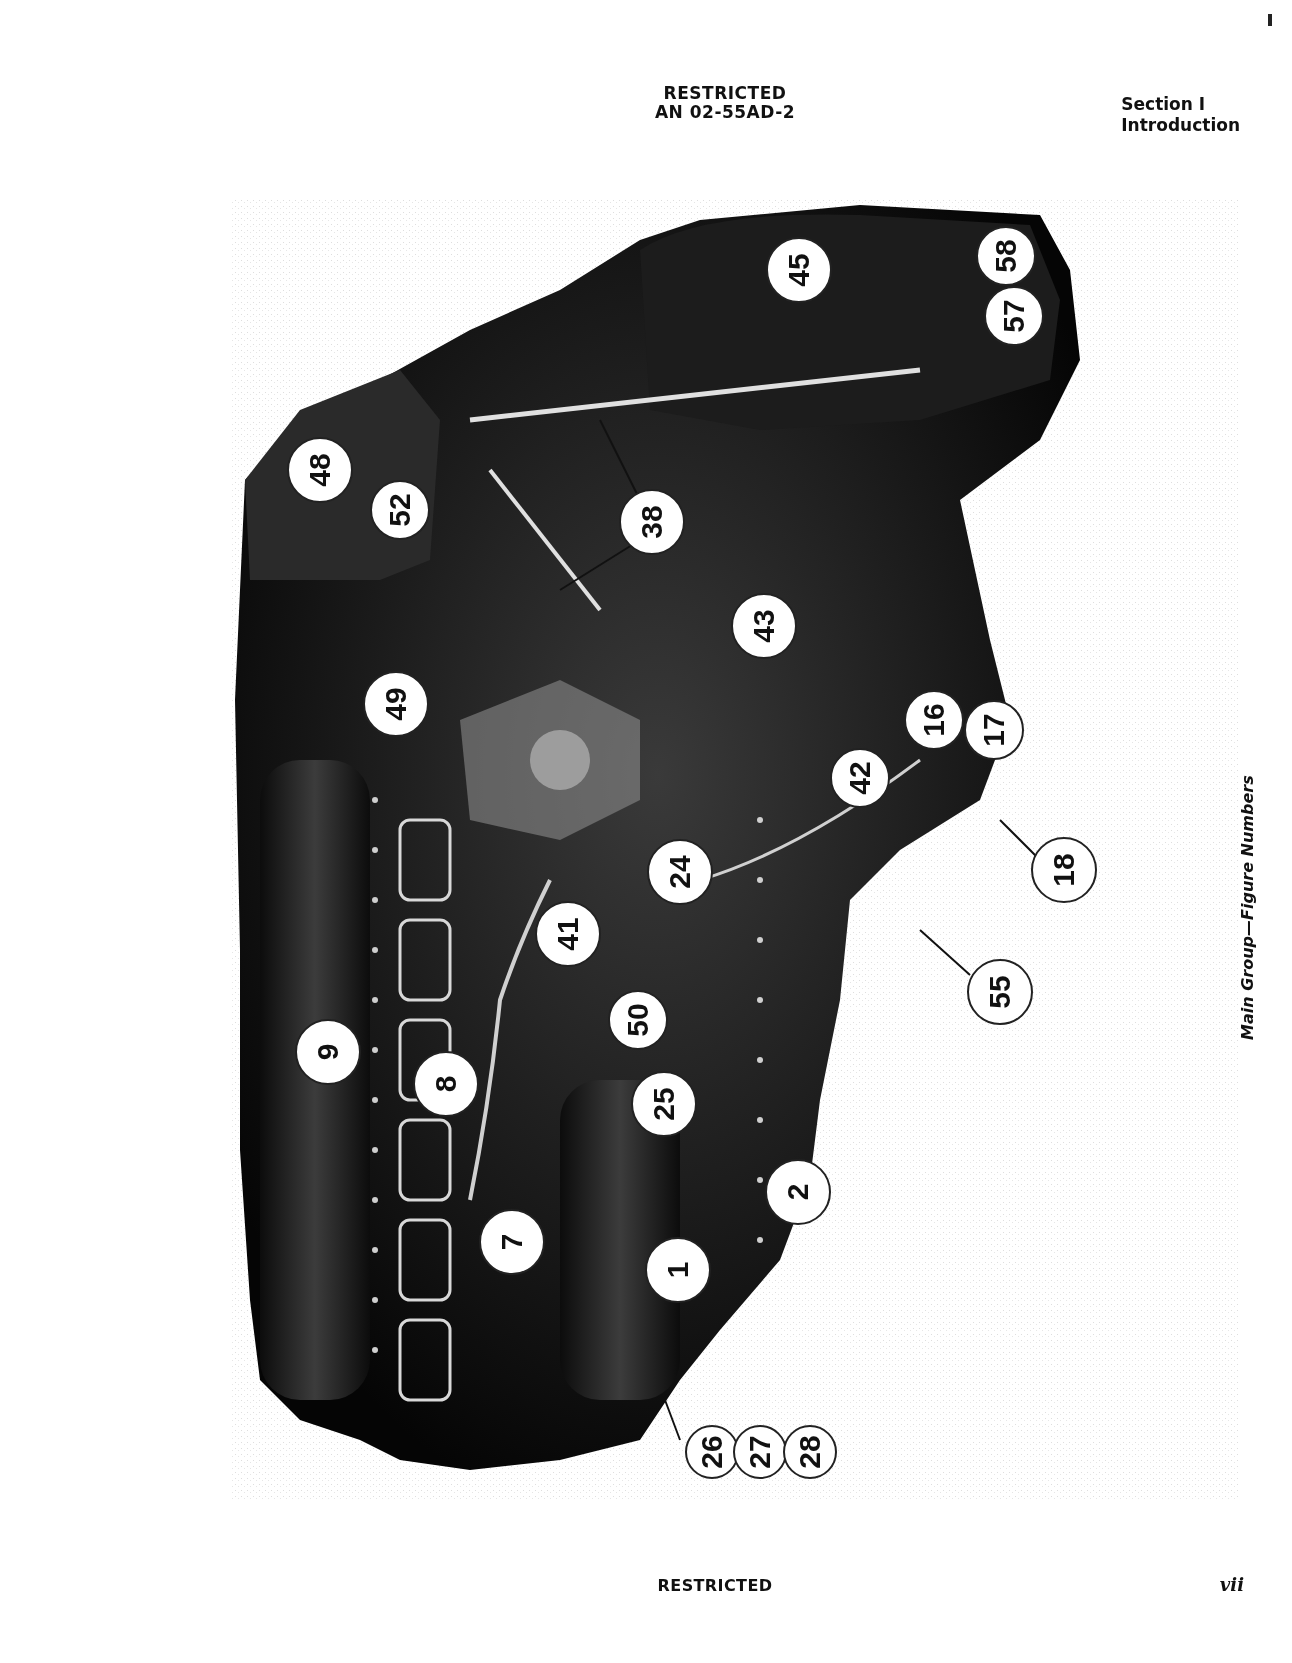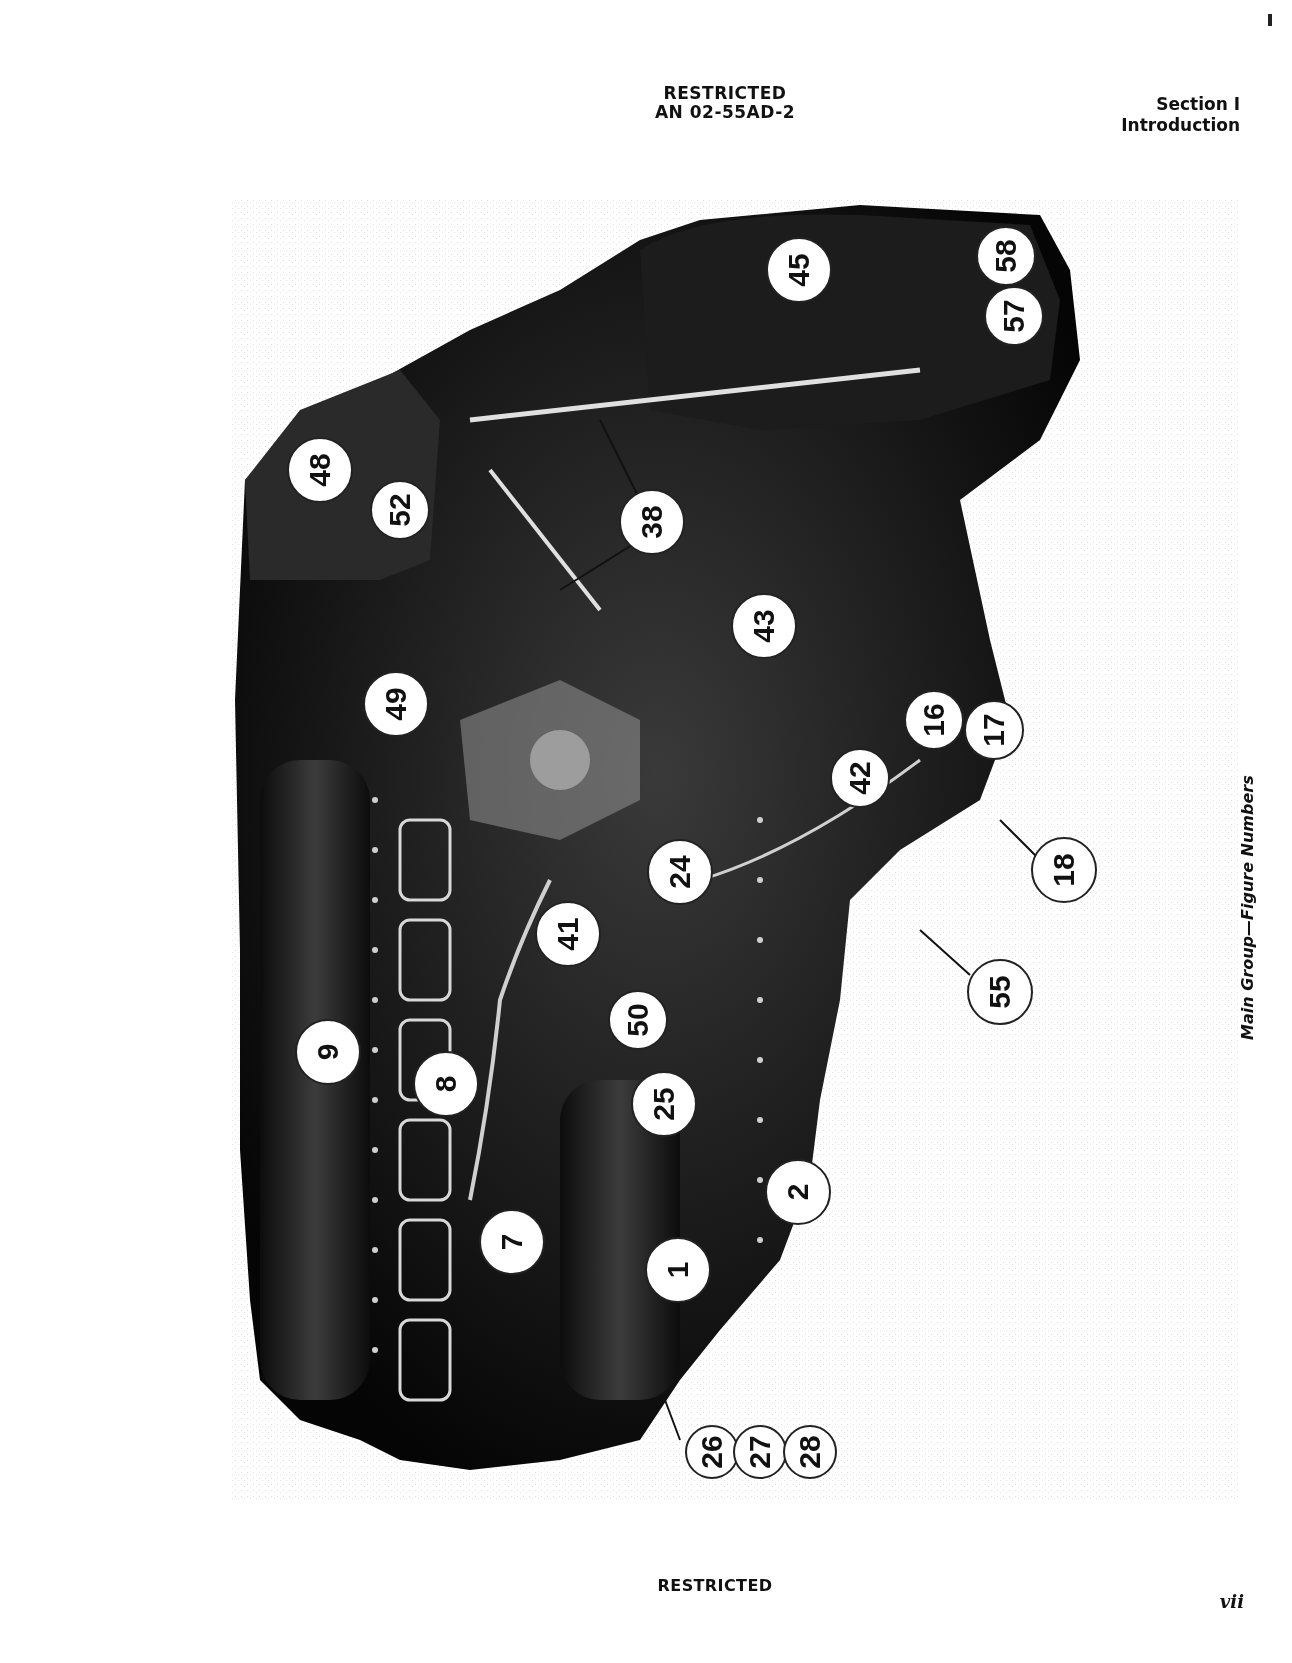--- a/index.html
+++ b/index.html
@@ -1,28 +1,28 @@
 <!DOCTYPE html>
 <html><head>
 <meta charset="utf-8">
 <style>
   html, body { margin:0; padding:0; background:#ffffff; }
   body { width:1292px; height:1663px; position:relative; overflow:hidden;
          font-family:"DejaVu Sans", sans-serif; color:#111; }
   .hdr-center { position:absolute; left:640px; top:84px; width:170px; text-align:center;
                 font-weight:bold; font-size:17px; line-height:19px; letter-spacing:0.5px; }
-  .hdr-right { position:absolute; right:52px; top:94px; text-align:right;
+  .hdr-right { position:absolute; right:52px; top:94px; 
                font-weight:bold; font-size:17px; line-height:21px; }
   .side-label { position:absolute; left:1238px; top:700px; width:20px; height:340px; }
   .side-label span { position:absolute; left:0; top:340px; transform-origin:0 0; transform:rotate(-90deg);
                      white-space:nowrap; font-weight:bold; font-style:italic; font-size:16px; }
   .footer-center { position:absolute; left:600px; top:1576px; width:230px; text-align:center;
                    font-weight:bold; font-size:16px; letter-spacing:0.4px; }
   .folio { position:absolute; right:48px; top:1574px; font-family:"DejaVu Serif", serif;
-           font-style:italic; font-weight:bold; font-size:18px;margin-top:17px; }
+           font-style:italic; font-weight:bold; font-size:18px; }
   .photo { position:absolute; left:0; top:0; width:1292px; height:1663px; }
   .callout { position:absolute; border-radius:50%; background:#fff; border:2px solid #222;
              display:flex; align-items:center; justify-content:center; }
   .callout span { display:block; transform:rotate(-90deg); font-family:"Liberation Sans", sans-serif;
                   font-size:30px; font-weight:bold; color:#111; }
   .mark { position:absolute; width:4px; height:12px; background:#222; }
 </style>
 </head>
 <body>
 

